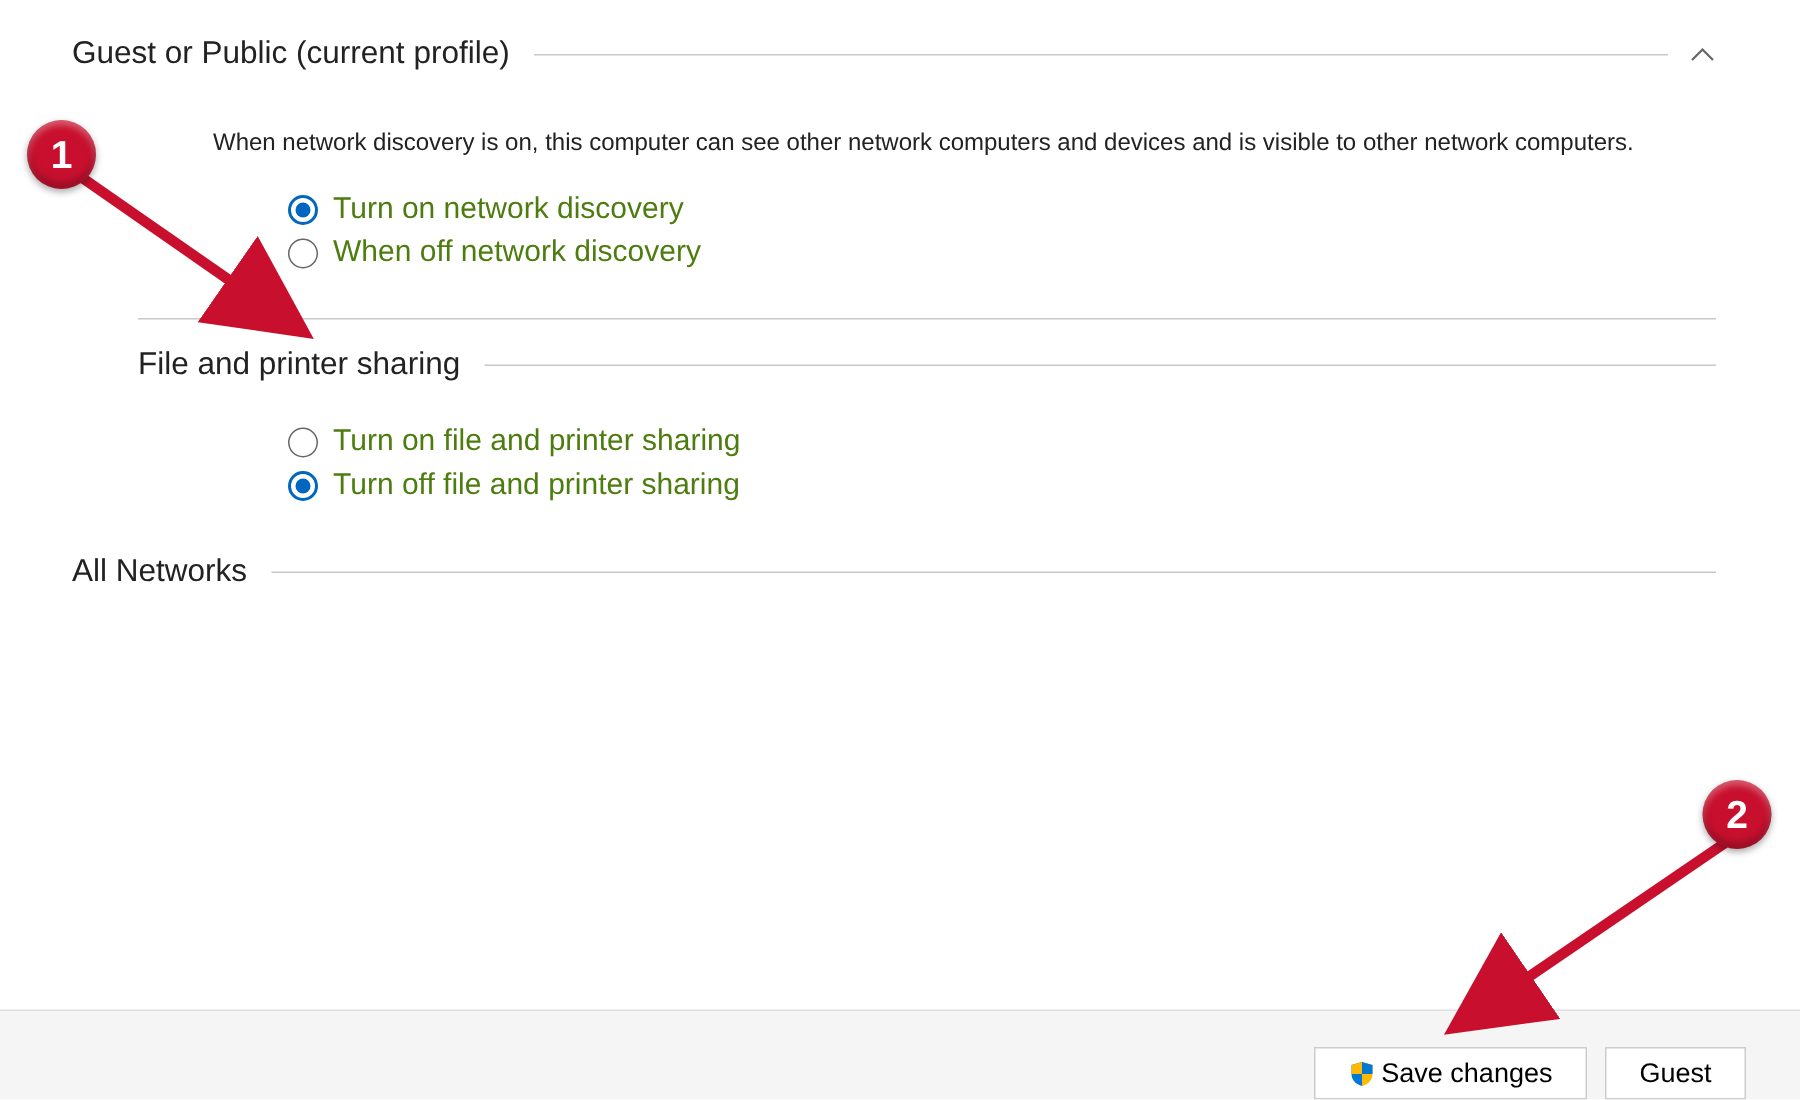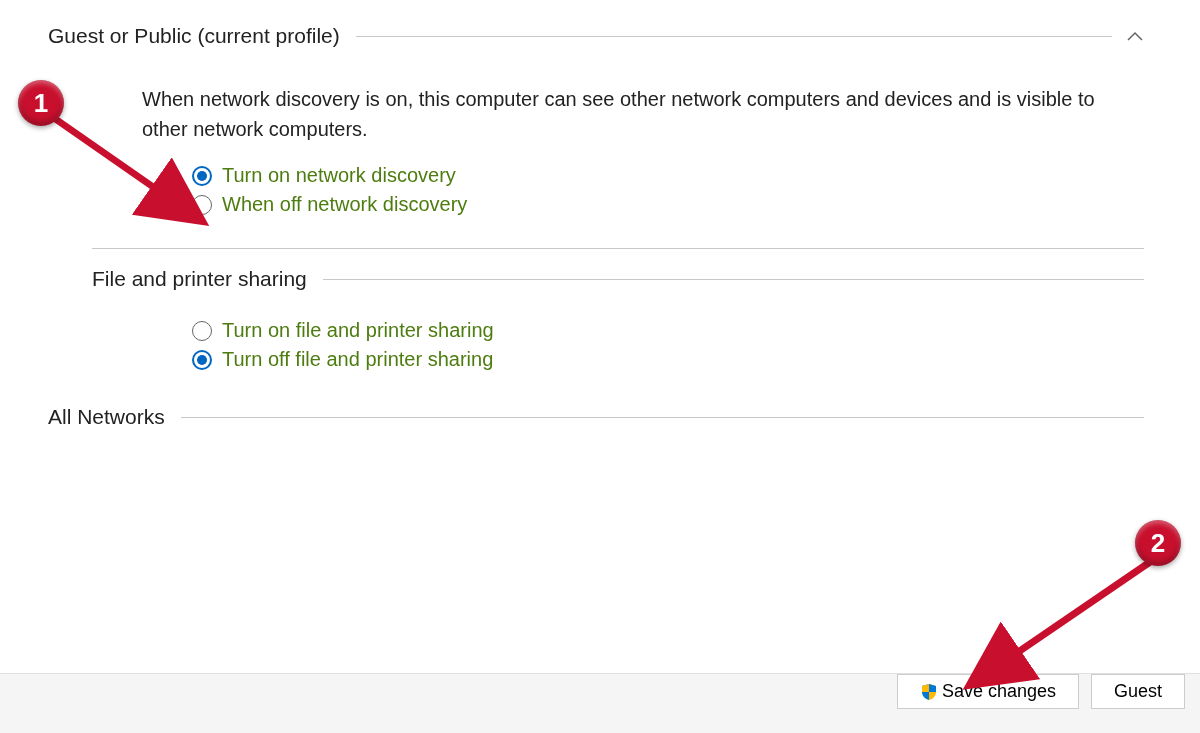--- a/index.html
+++ b/index.html
@@ -48,21 +48,21 @@
       display: flex;
       align-items: center;
       margin-bottom: 28px;
     }
     .section-title {
       font-size: 21px;
       color: #222;
       white-space: nowrap;
     }
     .section-desc {
-      font-size: 20px;
+      font-size: 16px;
       color: #222;
       line-height: 1.5;
       margin-left: 50px;
       margin-right: 10px;
       margin-bottom: 20px;
     }
     .radio-group {
       margin-left: 100px;
     }
     .radio-row {
@@ -110,23 +110,23 @@
     }
     .footer {
       position: absolute;
       bottom: 0;
       left: 0;
       right: 0;
       height: 60px;
       background: #f5f5f5;
       border-top: 1px solid #e0e0e0;
       display: flex;
-      align-items: flex-start;
+      align-items: flex-end;
       justify-content: flex-end;
-      padding-right: 15px;
+      padding-right: 36px;
       gap: 12px;
     }
     .btn {
       background: #fff;
       border: 1px solid #ccc;
       padding: 6px 22px;
       font-size: 18px;
       font-family: inherit;
       cursor: pointer;
       display: flex;

